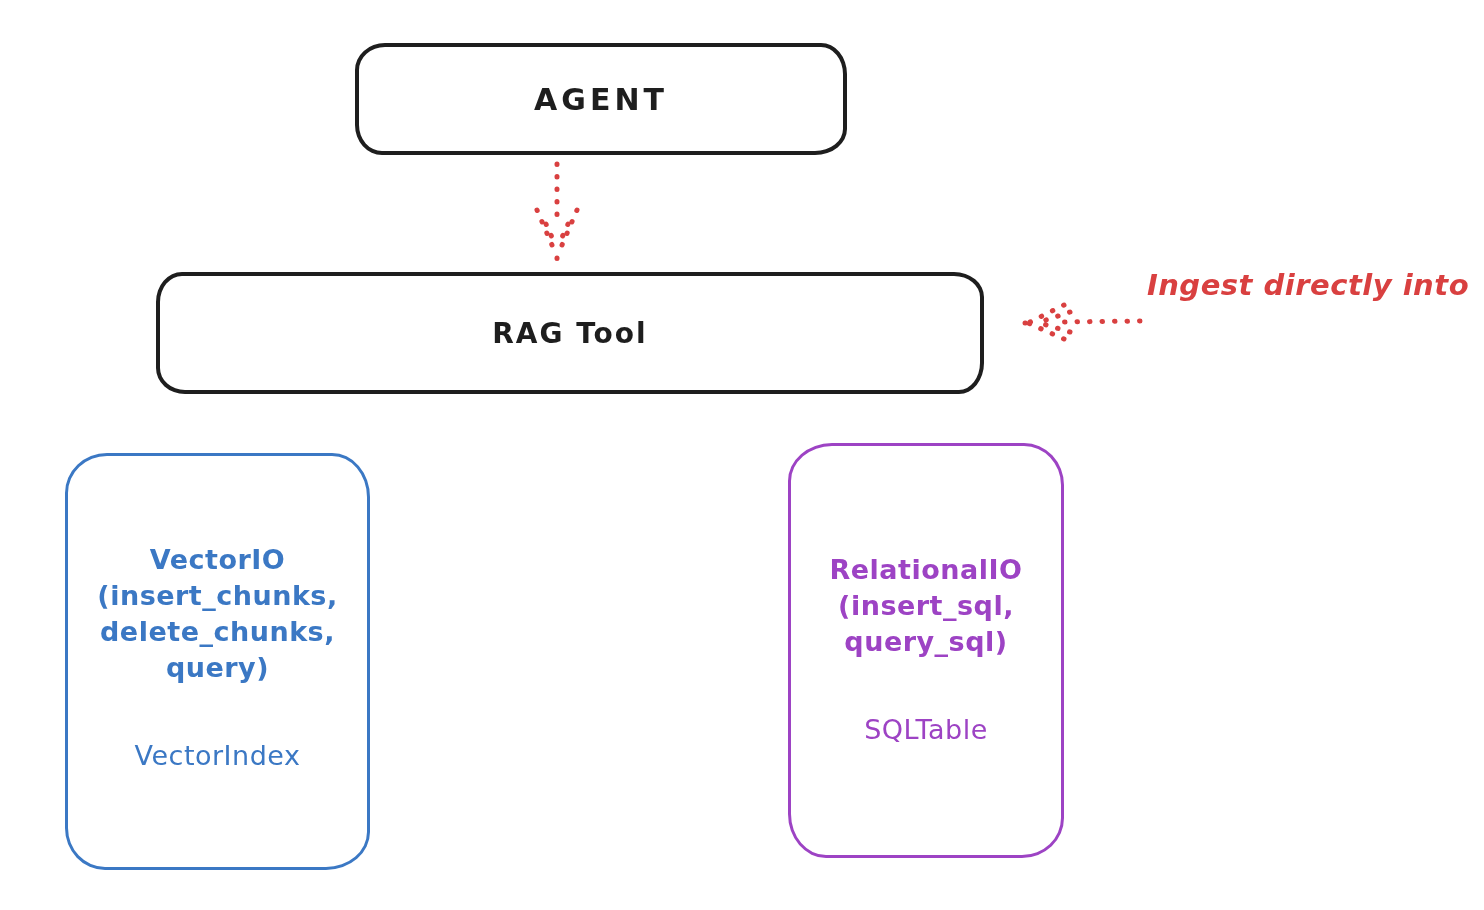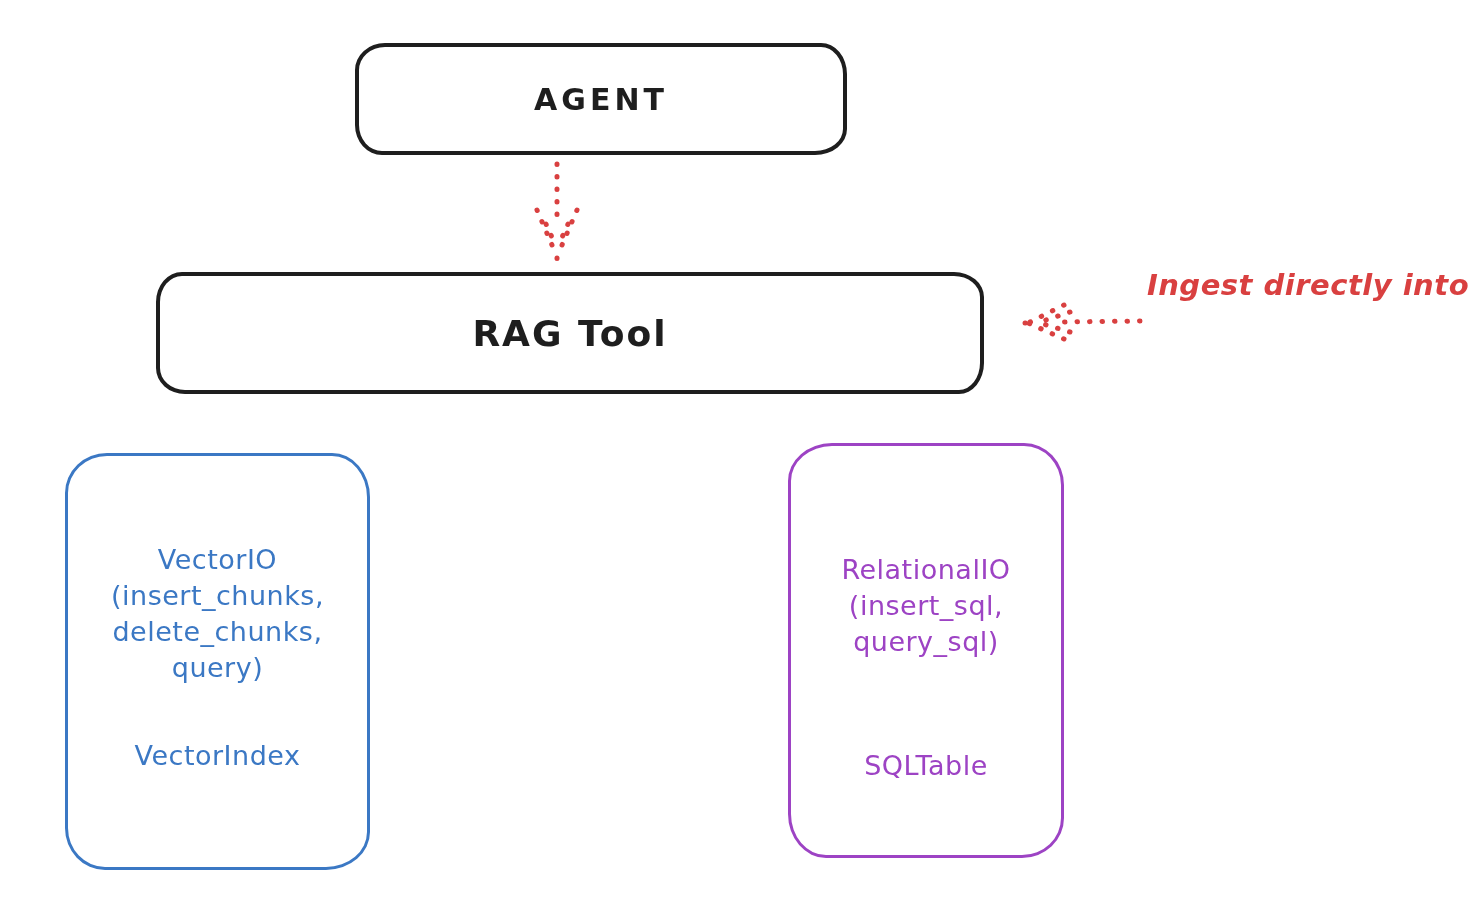--- a/index.html
+++ b/index.html
@@ -36,21 +36,21 @@
     font-size: 30px;
     font-weight: bold;
     letter-spacing: 4px;
   }
   .rag-box {
     left: 156px; top: 272px;
     width: 828px; height: 122px;
     border-radius: 26px 30px 25px 29px / 30px 25px 31px 26px;
   }
   .rag-box .node-label {
-    font-size: 36px;
+    font-size: 28px;
     font-weight: bold;
     letter-spacing: 2px;
   }
   .node-label {
     color: #1e1e1e;
     white-space: nowrap;
   }
   
   .backend {
     position: absolute;
@@ -79,21 +79,21 @@
     left: 788px; top: 443px;
     width: 276px; height: 415px;
     padding-top: 106px;
     border-radius: 44px 40px 42px 38px / 38px 42px 40px 44px;
   }
   .io-text {
     font-size: 27px;
     line-height: 36px;
     letter-spacing: 0.5px;
     white-space: pre-line;
-    font-weight: 400;
+    font-weight: 700;
   }
   .index-label {
     font-size: 27px;
     line-height: 36px;
     letter-spacing: 0.5px;
     margin-top: 52px;
     font-weight: 500;
   }
   
   .annotation {
@@ -173,20 +173,20 @@
 
   <div class="backend backend-vector" style="border-color: rgb(59, 120, 196); color: rgb(59, 120, 196);">
     <div class="io-text">VectorIO
 (insert_chunks,
 delete_chunks,
 query)</div>
     <div class="index-label">VectorIndex</div>
   </div>
 
 
-  <div class="backend backend-relational" style="border-color: rgb(157, 67, 196); color: rgb(157, 67, 196); gap: 36px;">
+  <div class="backend backend-relational" style="border-color: rgb(157, 67, 196); color: rgb(157, 67, 196);">
     <div class="io-text">RelationalIO
 (insert_sql,
 query_sql)</div>
     <div class="index-label">SQLTable</div>
   </div>
 
 </div>
 
 </body></html>

